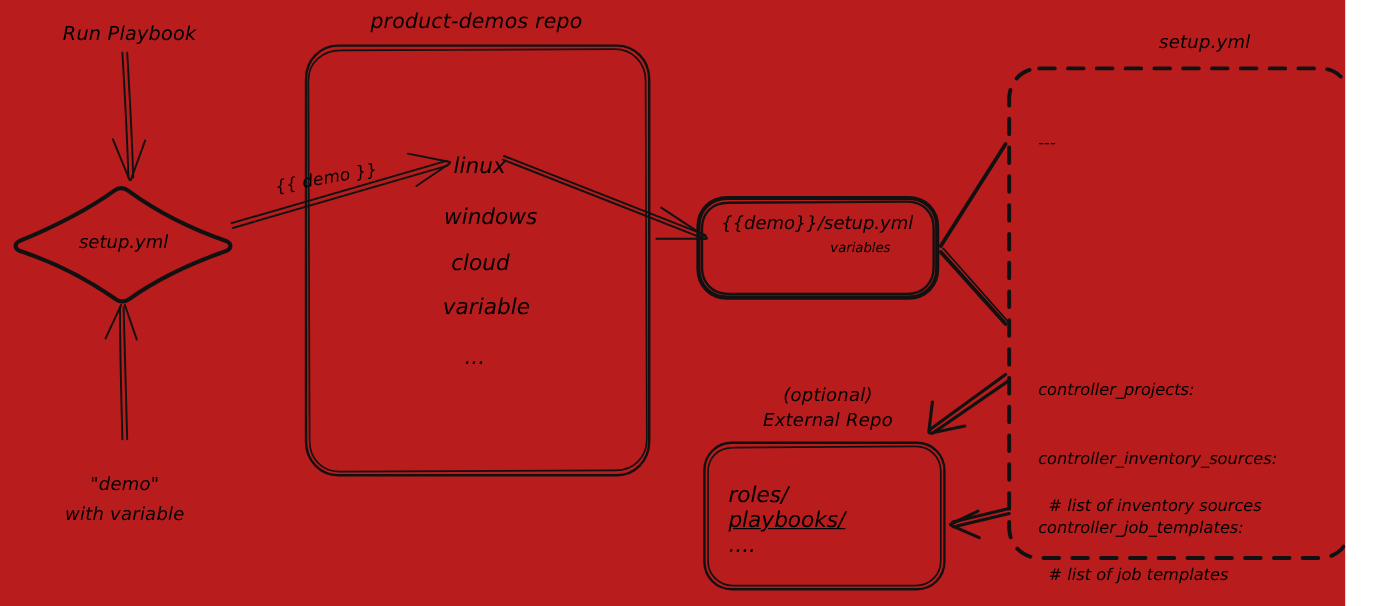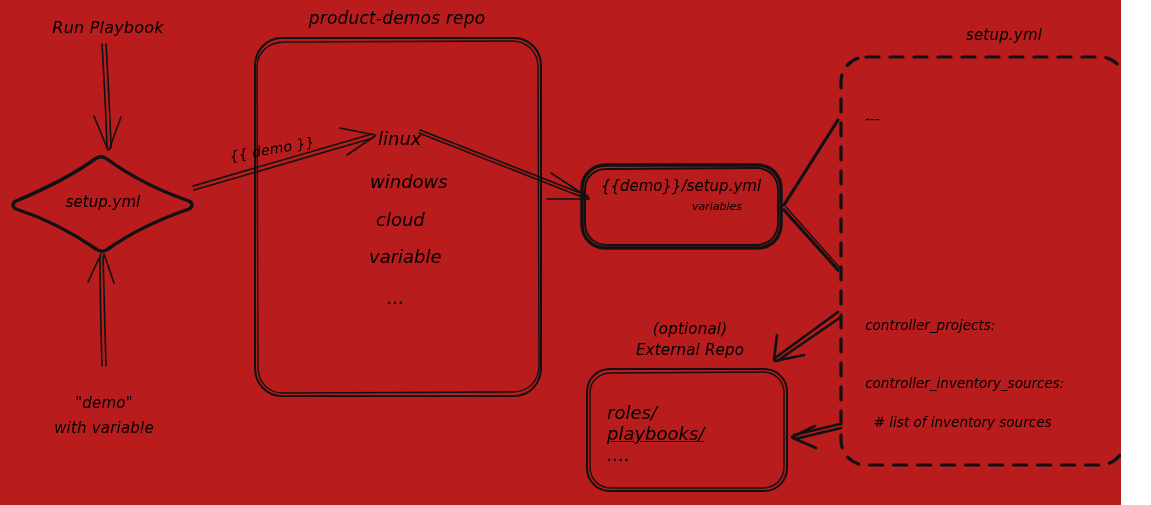--- a/index.html
+++ b/index.html
@@ -254,16 +254,17 @@
   <div class="code-block" style="left:848px; top:297px;text-align:center;">
     <span>controller_projects:</span><br>
   </div>
 
   <div class="code-block" style="left:848px; top:355px;">
     <span>controller_inventory_sources:</span><br>
     <span>  # list of inventory sources</span>
   </div>
 
   <div class="code-block" style="left:848px; top:412px;">
-    <br>
+    <span>controller_job_templates:</span><br>
+    <span>  # list of job templates</span>
   </div>
 
 </div>
 
 </body></html>

